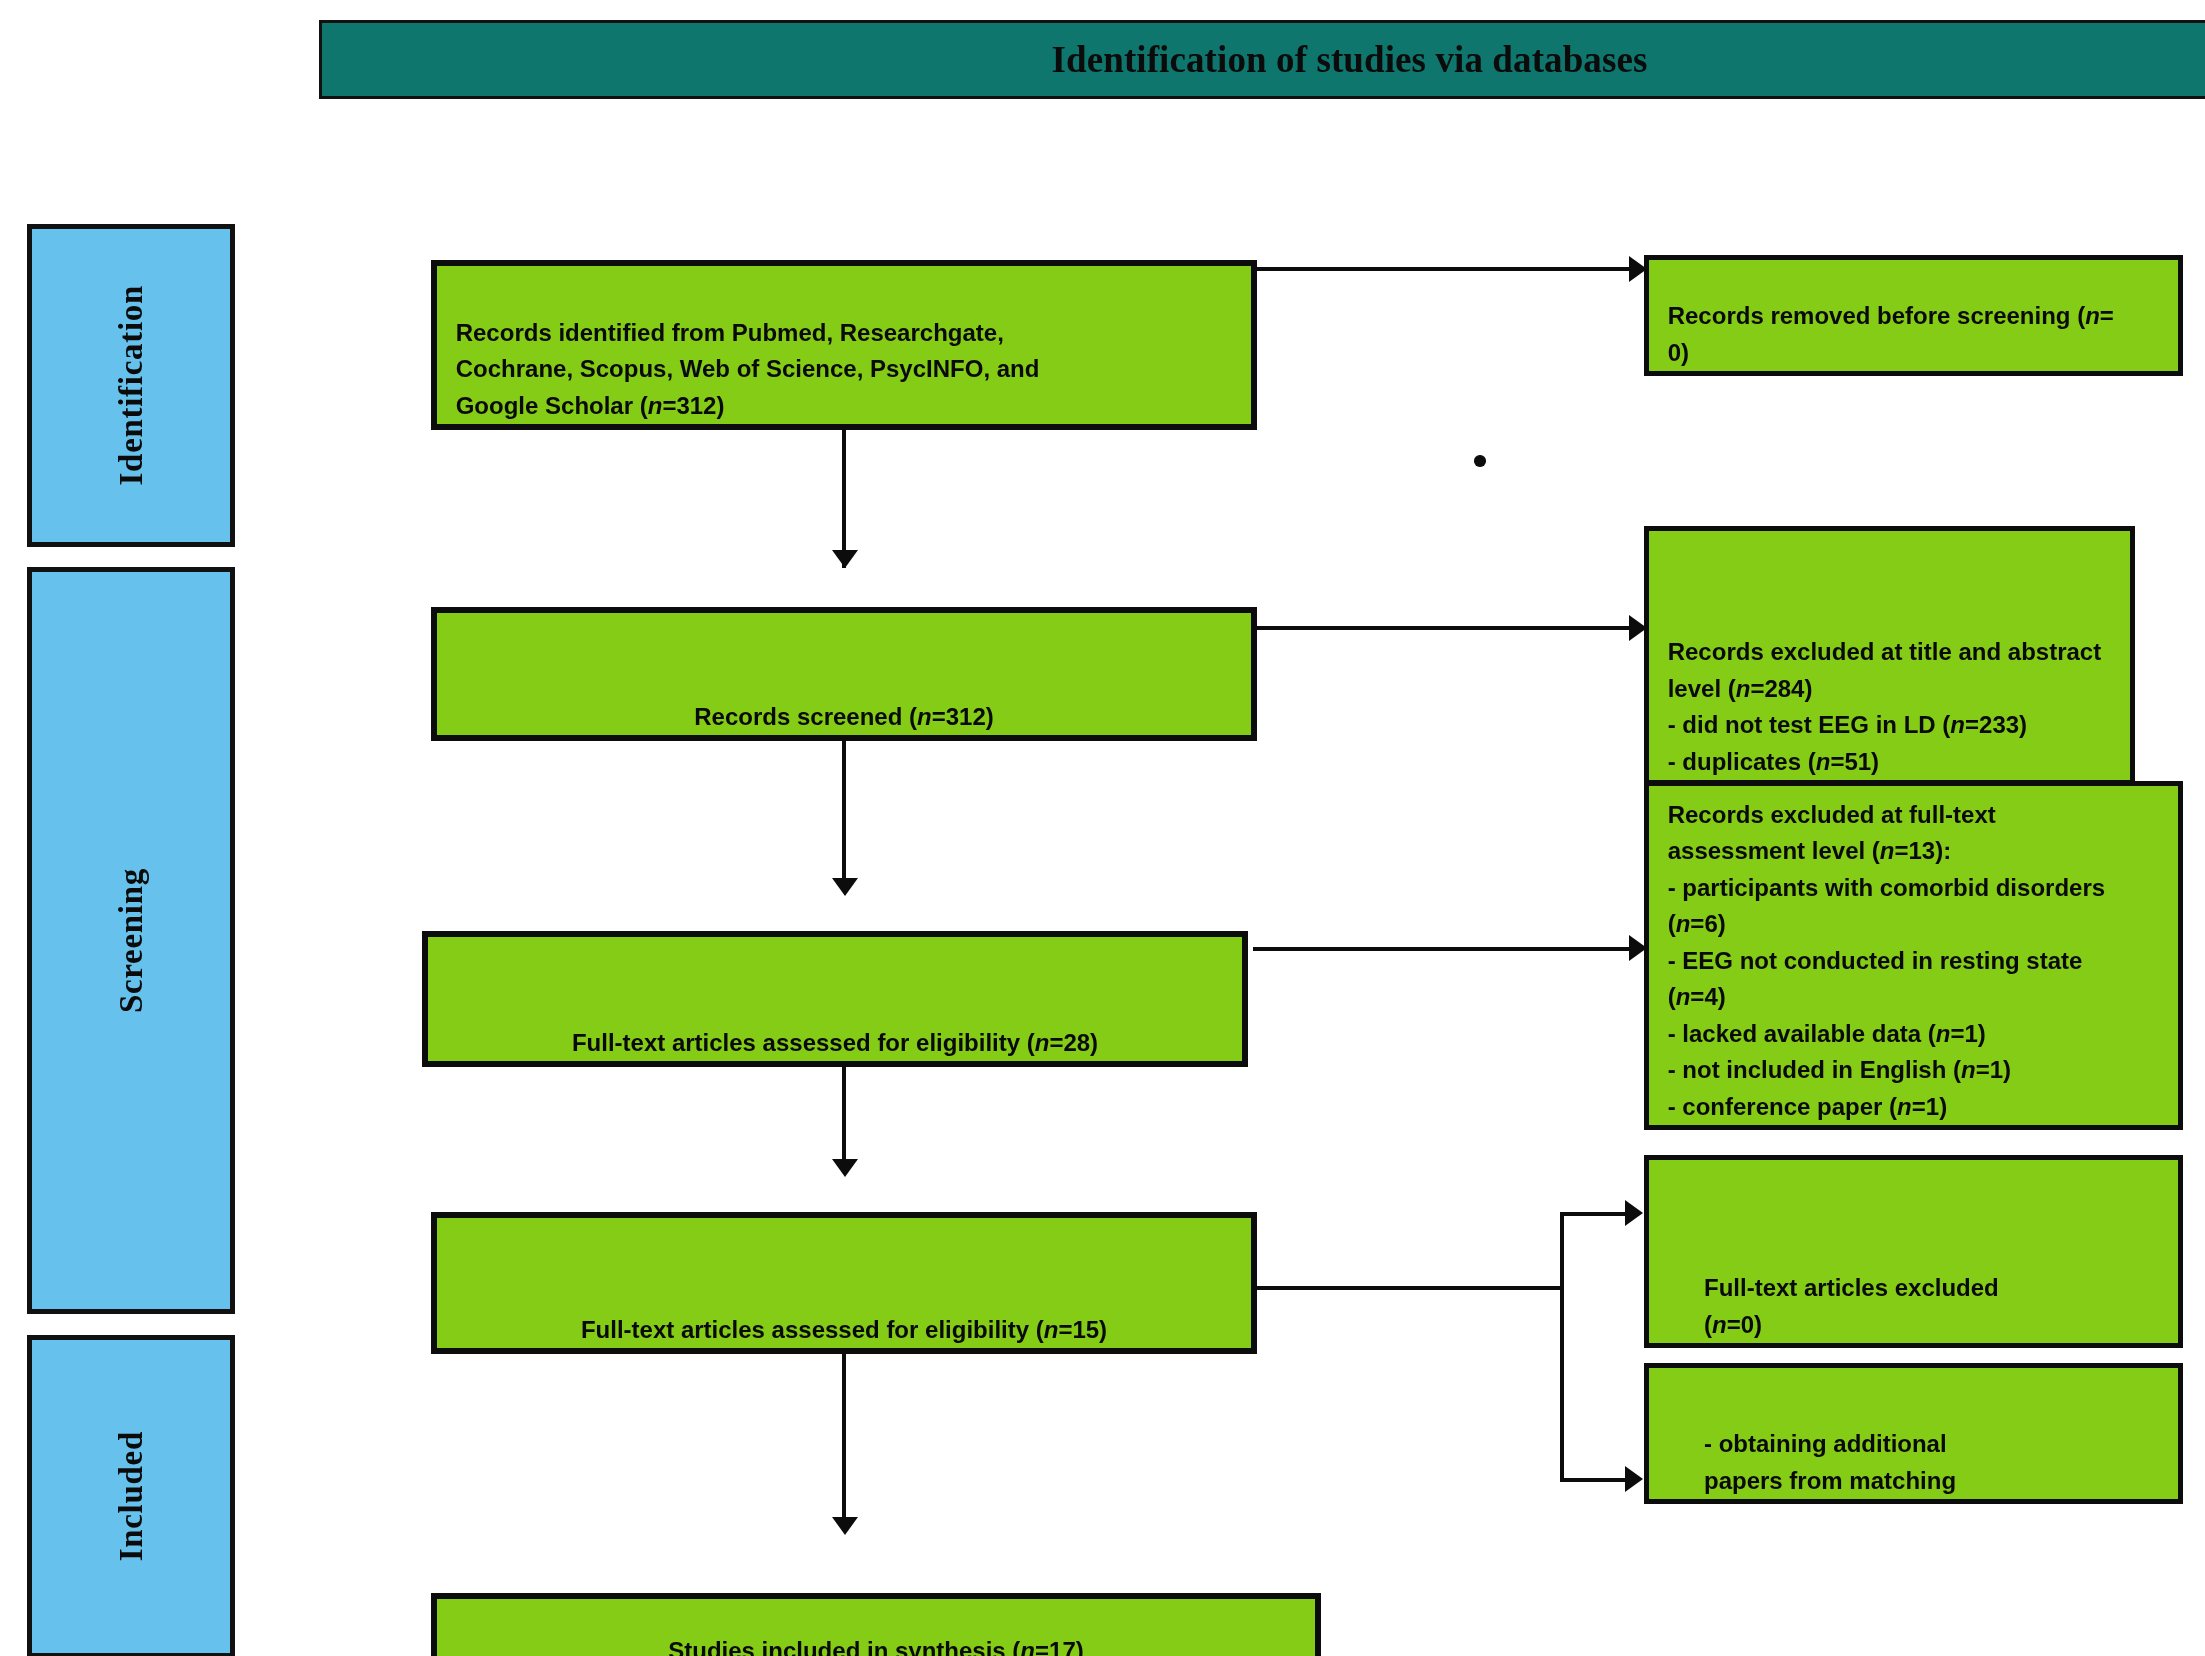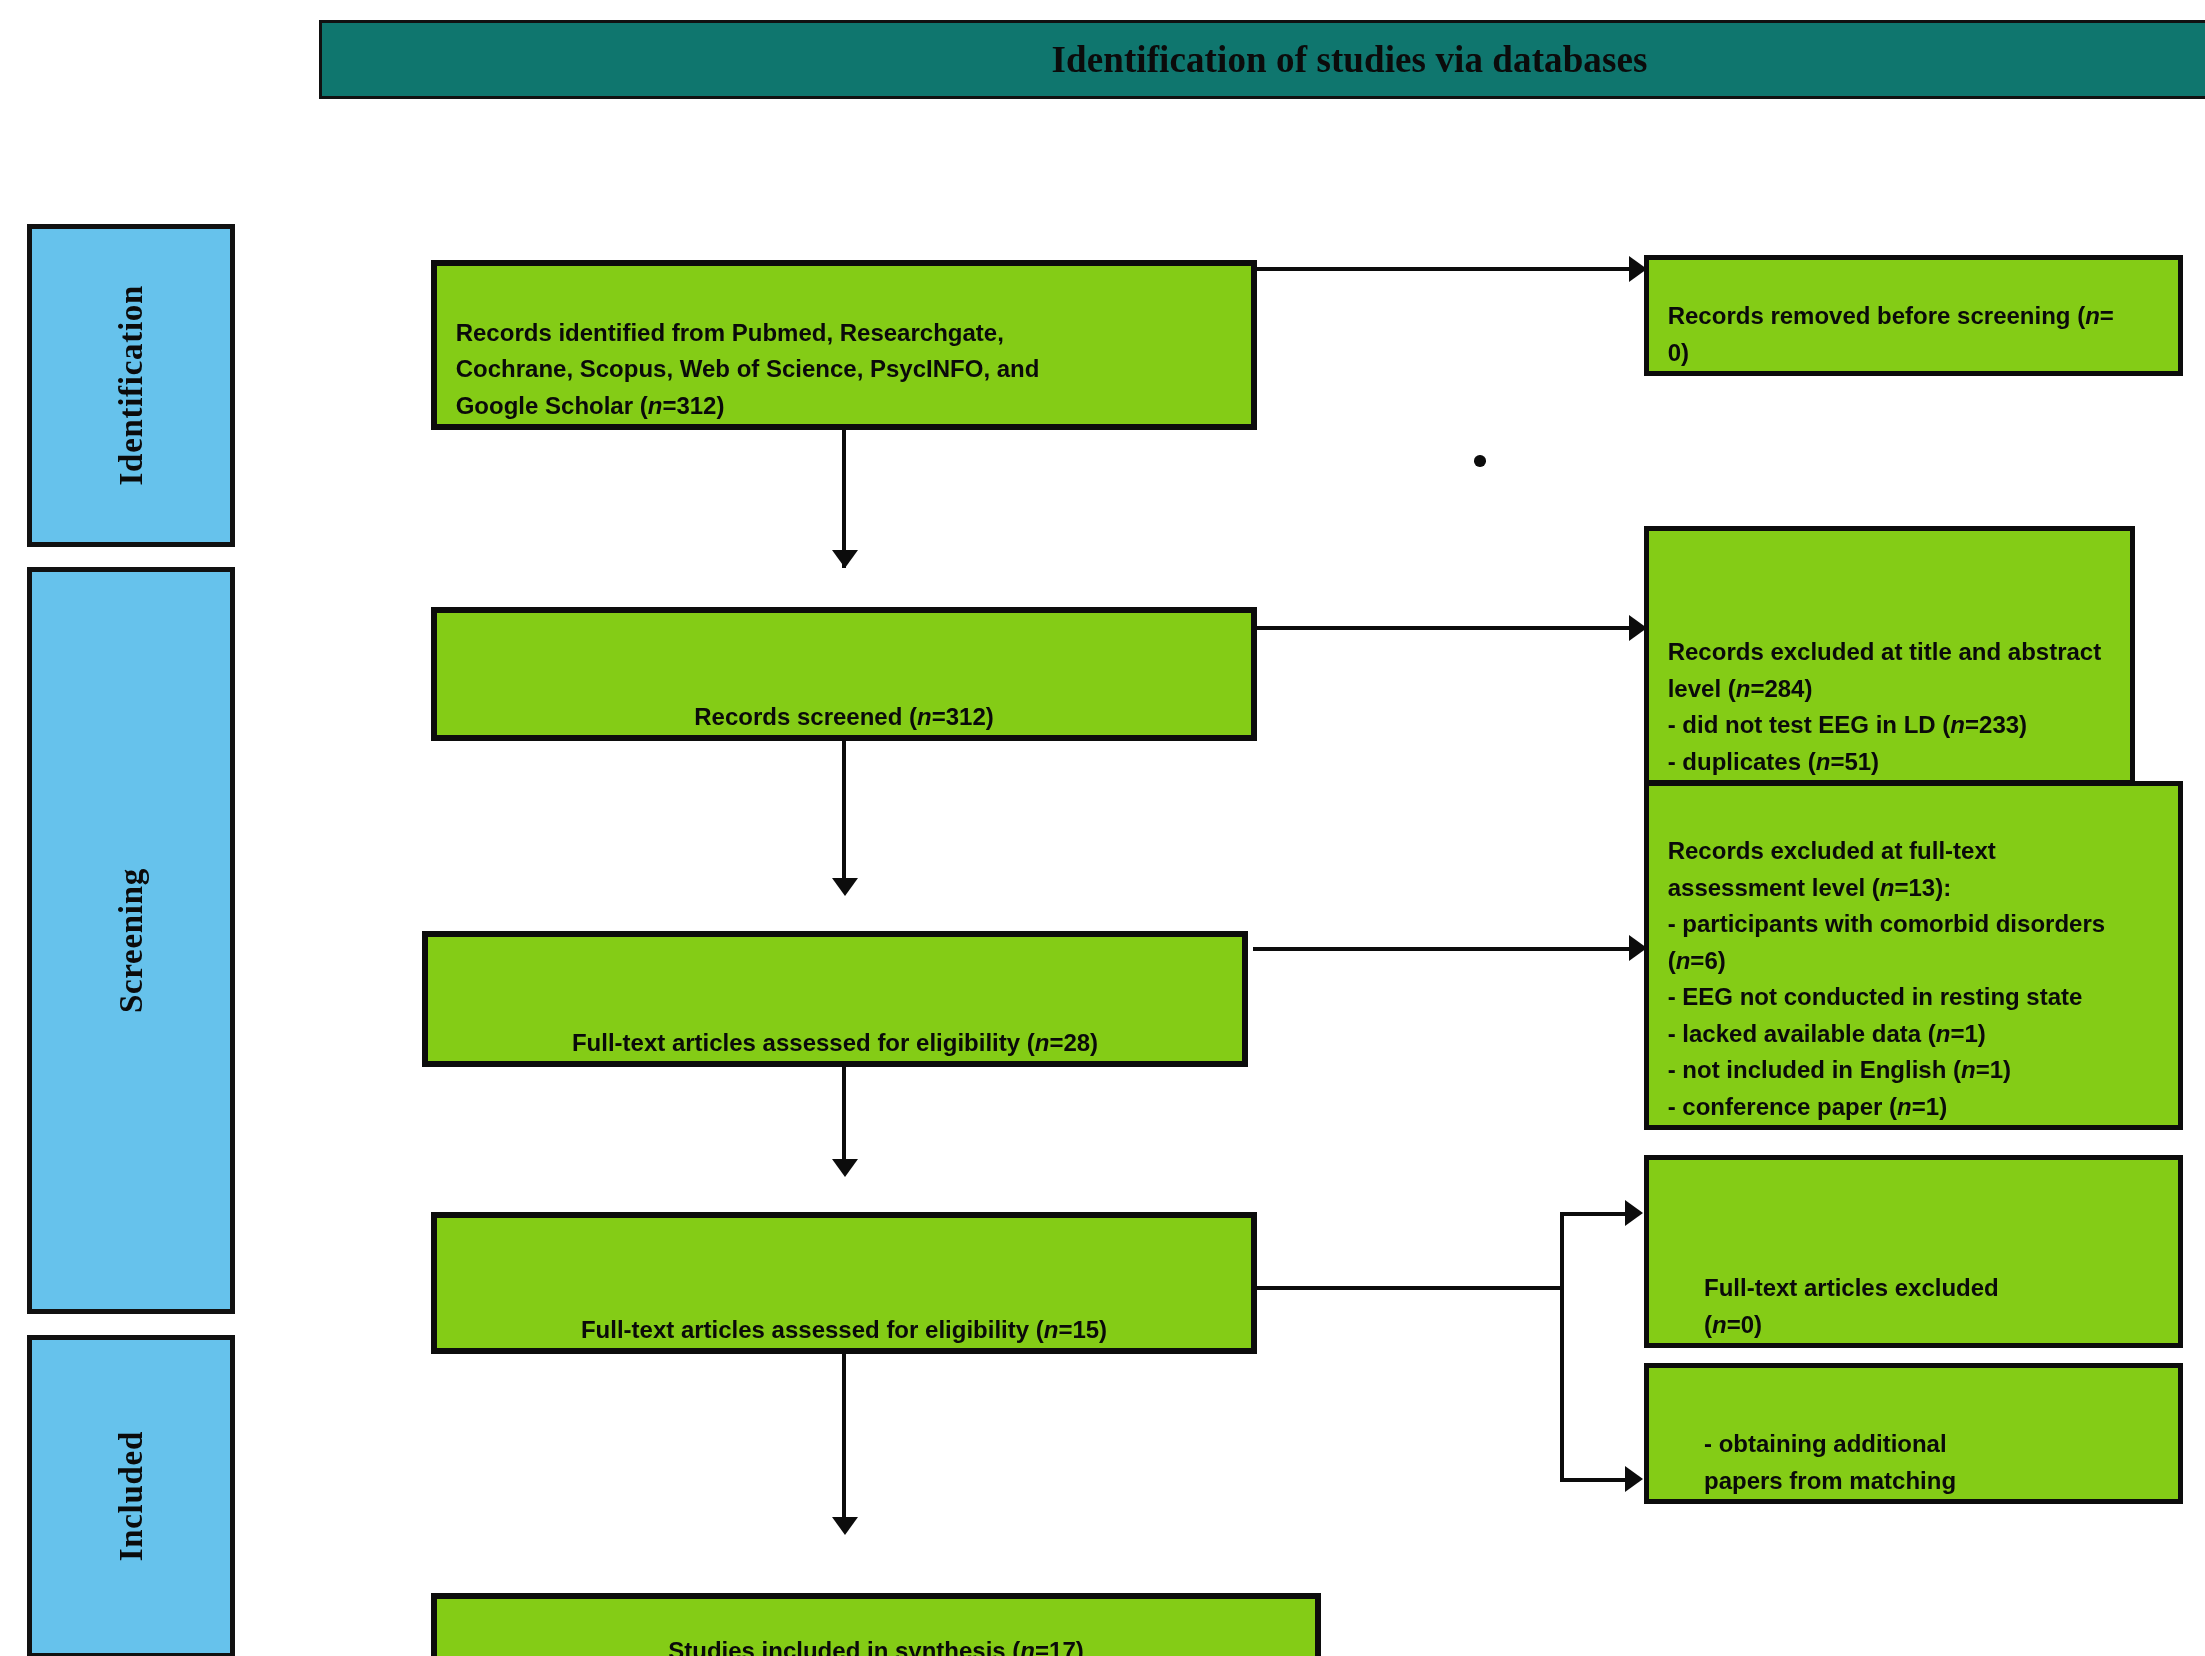--- a/index.html
+++ b/index.html
@@ -205,20 +205,21 @@
     </div>
   </div>
 
   <div class="flow-box thin" style="left:1644px; top:741px; width:539px; height:349px;">
     <div class="flow-text left">
       <div>Records excluded at full-text</div>
       <div><span>assessment level (</span><i>n</i><span>=13):</span></div>
       <div>- participants with comorbid disorders</div>
       <div><span>(</span><i>n</i><span>=6)</span></div>
       <div>- EEG not conducted in resting state</div>
+      <div><span>(</span><i>n</i><span>=4)</span></div>
       <div><span>- lacked available data (</span><i>n</i><span>=1)</span></div>
       <div><span>- not included in English (</span><i>n</i><span>=1)</span></div>
       <div><span>- conference paper (</span><i>n</i><span>=1)</span></div>
     </div>
   </div>
 
   <div class="flow-box" style="left:431px; top:1172px; width:826px; height:142px;">
     <div class="flow-text center">
       <div><span>Full-text articles assessed for eligibility (</span><i>n</i><span>=15)</span></div>
     </div>

